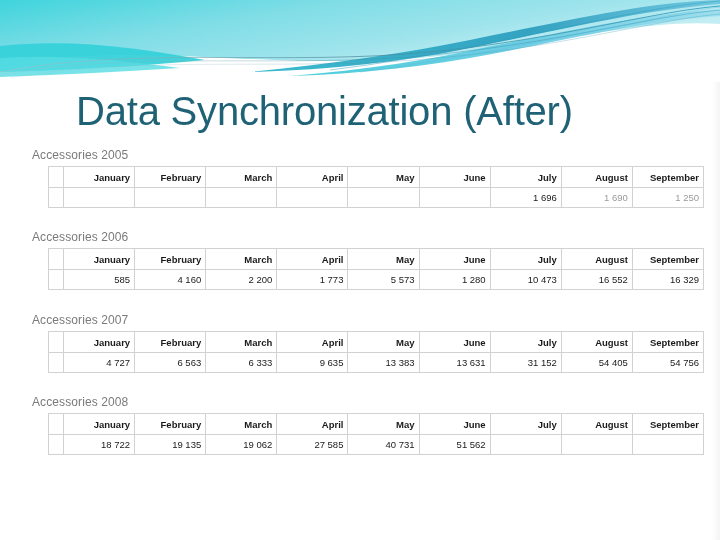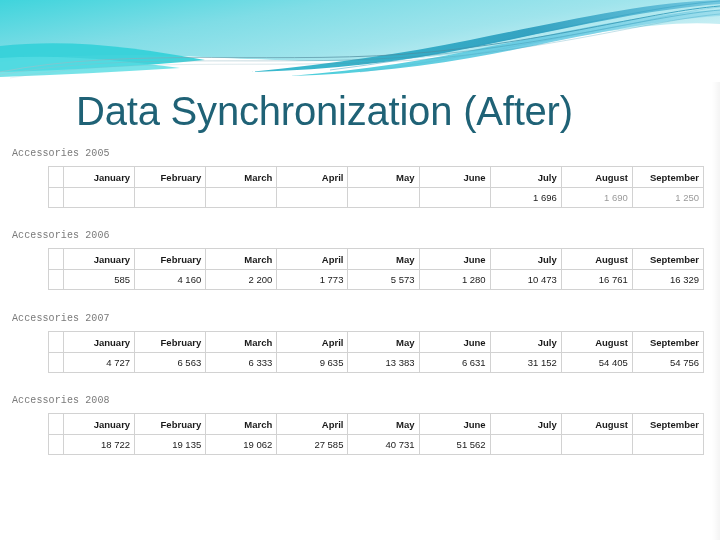--- a/index.html
+++ b/index.html
@@ -55,27 +55,26 @@
     left: 0;
     width: 720px;
   }
   .table-block[data-idx="0"] { top: 0px; }
   .table-block[data-idx="1"] { top: 82px; }
   .table-block[data-idx="2"] { top: 165px; }
   .table-block[data-idx="3"] { top: 247px; }
 
   .block-label {
     position: absolute;
-    left: 12px;
+    left: 32px;
     top: 0px;
-    font-size: 10px;
+    font-size: 12px;
     color: #7a7a7a;
     letter-spacing: 0.1px;
     white-space: nowrap;
-    font-family: Liberation Mono, monospace;
   }
 
   .data-table {
     position: absolute;
     left: 48px;
     top: 18px;
     width: 656px;
     border-collapse: collapse;
     table-layout: fixed;
     background: #ffffff;
@@ -222,21 +221,21 @@
         <tbody>
           <tr>
             <td class="col-spacer"></td>
             <td>585</td>
             <td>4 160</td>
             <td>2 200</td>
             <td>1 773</td>
             <td>5 573</td>
             <td>1 280</td>
             <td>10 473</td>
-            <td>16 761</td>
+            <td>16 552</td>
             <td>16 329</td>
           </tr>
         </tbody>
       </table>
     </div>
   <div class="table-block" data-idx="2">
       <div class="block-label">Accessories 2007</div>
       <table class="data-table">
         <thead>
           <tr>
@@ -253,21 +252,21 @@
           </tr>
         </thead>
         <tbody>
           <tr>
             <td class="col-spacer"></td>
             <td>4 727</td>
             <td>6 563</td>
             <td>6 333</td>
             <td>9 635</td>
             <td>13 383</td>
-            <td>6 631</td>
+            <td>13 631</td>
             <td>31 152</td>
             <td>54 405</td>
             <td>54 756</td>
           </tr>
         </tbody>
       </table>
     </div>
   <div class="table-block" data-idx="3">
       <div class="block-label">Accessories 2008</div>
       <table class="data-table">

